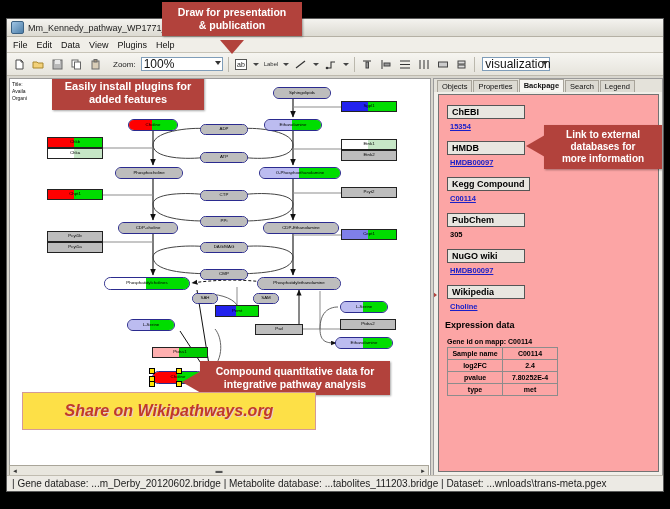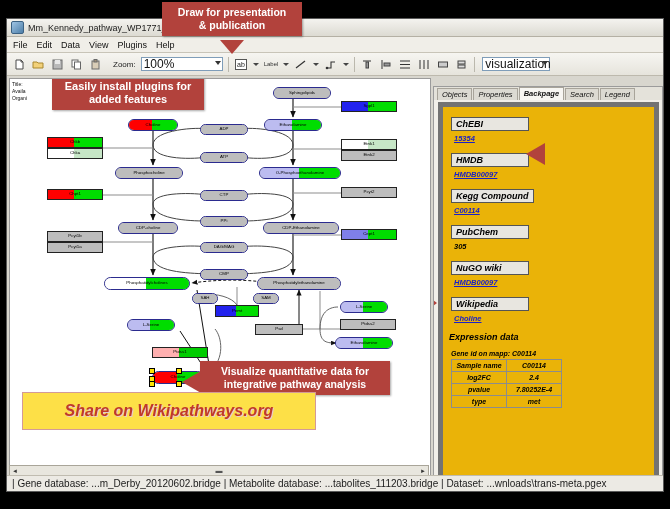--- a/index.html
+++ b/index.html
@@ -26,28 +26,28 @@
          display:flex;align-items:center;padding:0 2px;box-sizing:border-box;position:relative;}
   .combo .arw{position:absolute;right:1px;top:3px;width:0;height:0;
               border-left:3px solid transparent;border-right:3px solid transparent;border-top:4px solid #333;}
   .sep{width:1px;height:15px;background:#bbb8ad;}
   .mini-arw{width:0;height:0;border-left:3px solid transparent;border-right:3px solid transparent;
             border-top:3px solid #444;align-self:center;}
   
   .body{position:relative;height:400px;background:#d8d6ce;}
   .canvas{position:absolute;left:2px;top:2px;width:420px;height:396px;background:#fff;
           border:1px solid #9b9b9b;overflow:hidden;}
-  .sidepane{position:absolute;left:426px;top:10px;width:228px;height:396px;background:#f1efe9;
-            border:1px solid #9b9b9b;overflow:hidden;font-style:italic;}
+  .sidepane{position:absolute;left:426px;top:2px;width:228px;height:396px;background:#f1efe9;
+            border:1px solid #9b9b9b;overflow:hidden;}
   .tabs{display:flex;height:13px;align-items:flex-end;padding-left:3px;background:#e4e2da;}
   .tab{font-size:7.5px;padding:1px 4px;border:1px solid #a8a49a;border-bottom:none;
        background:#dcdad2;color:#111;margin-right:1px;}
   .tab.active{background:#f7f6f2;font-weight:bold;padding-bottom:2px;}
-  .panebody{position:absolute;left:4px;top:15px;right:3px;bottom:3px;background:#eab308;
-            border:5px solid #737373;overflow:hidden;}
+  .panebody{position:absolute;left:4px;top:15px;right:3px;bottom:3px;background:#fca5a5;
+            border:1px solid #737373;overflow:hidden;}
   .dbblock{margin:6px 0 0 8px;}
   .dbhead{display:inline-block;min-width:78px;border:1px solid #555;background:#e8e6e0;
           font-size:9px;font-weight:bold;color:#000;padding:1px 4px;box-sizing:border-box;}
   .dblink{font-size:7.5px;color:#1a20c8;text-decoration:underline;margin:3px 0 0 3px;display:block;font-weight:bold;}
   .dbplain{font-size:7.5px;color:#000;margin:3px 0 0 3px;display:block;font-weight:bold;}
   .exphead{font-size:9px;font-weight:bold;color:#000;margin:9px 16px 0 6px;}
   .geneid{font-size:7px;font-weight:bold;color:#000;margin:8px 0 2px 8px;}
   table.expr{margin-left:8px;border-collapse:collapse;}
   table.expr td{border:1px solid #8c8c8c;font-size:7px;font-weight:bold;color:#000;
                 text-align:center;padding:2px 4px;min-width:46px;}
@@ -453,21 +453,21 @@
 
       <div class="callout" style="left:42px;top:-3px;width:152px;">
         <span class="ctxt" style="font-size:11px;line-height:13px;">
           <span>Easily install plugins for</span><br>
           <span>added features</span>
         </span>
       </div>
 
       <div class="callout" style="left:190px;top:282px;width:190px;">
         <span class="ctxt" style="font-size:10.5px;line-height:13px;">
-          <span>Visualize quantitative data  for</span><br>
+          <span>Compound quantitative data  for</span><br>
           <span>integrative pathway analysis</span>
         </span>
       </div>
       <div class="tri" style="left:172px;top:292px;border-top:11px solid transparent;border-bottom:11px solid transparent;border-right:19px solid #b2423c;"></div>
 
       <div class="share" style="left:12px;top:313px;width:292px;height:36px;">
         <span>Share on Wikipathways.org</span>
       </div>
     </div>
 
@@ -523,20 +523,27 @@
             <td>7.80252E-4</td>
           </tr>
           <tr>
             <td>type</td>
             <td>met</td>
           </tr>
         </tbody>
           </table>
       </div>
 
+      <div class="callout" style="left:110px;top:46px;width:118px;">
+        <span class="ctxt" style="font-size:10px;line-height:12px;">
+          <span>Link  to external</span><br>
+          <span>databases  for</span><br>
+          <span>more information</span>
+        </span>
+      </div>
       <div class="tri" style="left:92px;top:56px;border-top:11px solid transparent;border-bottom:11px solid transparent;border-right:19px solid #b2423c;"></div>
       <div class="tri" style="left:-6px;top:209px;border-top:7px solid transparent;border-bottom:7px solid transparent;border-left:9px solid #b2423c;"></div>
     </div>
 
     <div class="hscroll">
       <span class="endx">◄</span>
       <span class="thumbx">▬</span>
       <span class="endx">►</span>
     </div>
   </div>

